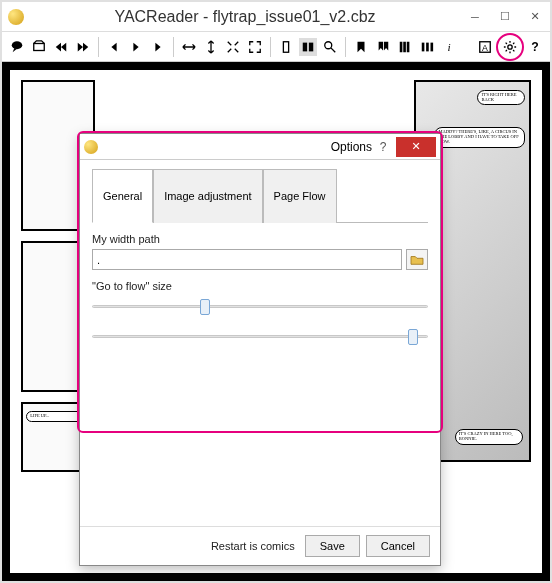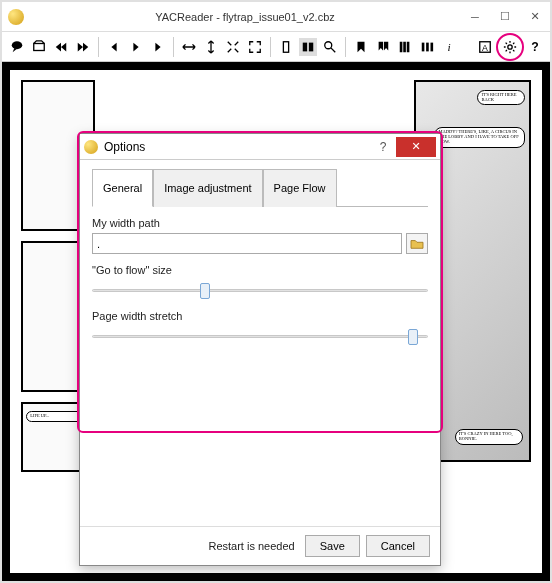--- a/index.html
+++ b/index.html
@@ -3,21 +3,21 @@
 <meta charset="utf-8">
 <style>
 * { box-sizing: border-box; margin: 0; padding: 0; }
 body { font-family: "Segoe UI", Tahoma, sans-serif; font-size: 11px; background: #fff; width: 552px; height: 583px; overflow: hidden; position: relative; }
 
 .outer-border { border: 2px solid #e0e0e0; width: 552px; height: 583px; }
 
 
 .titlebar { height: 30px; background: #fff; border-bottom: 1px solid #ddd; display: flex; align-items: center; position: relative; }
 .titlebar .app-icon { width: 16px; height: 16px; margin: 0 6px; background: radial-gradient(circle at 30% 30%, #ffe680, #d4a017); border-radius: 50%; }
-.titlebar .title-text { flex: 1; text-align: center; font-size: 11px; color: #333; }
+.titlebar .title-text { flex: 1; text-align: center; font-size: 16px; color: #333; }
 .titlebar .win-controls { display: flex; }
 .titlebar .win-btn { width: 30px; height: 22px; display: flex; align-items: center; justify-content: center; font-size: 11px; color: #555; }
 .titlebar .win-btn.close { }
 
 
 .toolbar { height: 30px; background: #fff; border-bottom: 1px solid #ccc; display: flex; align-items: center; padding: 0 4px; gap: 0; position: relative; }
 .sep { width: 1px; height: 20px; background: #ccc; margin: 0 4px; }
 .tool-btn { width: 18px; height: 18px; display: flex; align-items: center; justify-content: center; margin: 0 2px; color: #222; }
 .tool-btn svg { width: 14px; height: 14px; }
 .tool-btn.active { background: #ddd; }
@@ -32,27 +32,27 @@
 .panel.p2 { left: 2%; top: 34%; width: 14%; height: 30%; }
 .panel.p3 { left: 2%; top: 66%; width: 14%; height: 14%; }
 .panel.p4 { right: 2%; top: 2%; width: 22%; height: 76%; background: linear-gradient(135deg, #e8e8e8 0%, #bbb 100%); }
 .speech { position: absolute; background: #fff; border: 1.5px solid #000; border-radius: 8px; padding: 2px 3px; font-size: 4.5px; line-height: 1.1; font-family: "Comic Sans MS", cursive; }
 
 
 .dialog { position: absolute; left: 77px; top: 71px; width: 362px; background: #fff; border: 1px solid #888; box-shadow: 0 4px 12px rgba(0,0,0,.25); }
 .dialog-highlight { position: absolute; left: 75px; top: 69px; width: 366px; height: 302px; border: 2px solid #e6007e; border-radius: 6px; pointer-events: none; z-index: 50; }
 .dlg-title { height: 26px; background: #fff; display: flex; align-items: center; padding: 0 4px; border-bottom: 1px solid #ccc; position: relative; }
 .dlg-title .dlg-icon { width: 14px; height: 14px; background: radial-gradient(circle at 30% 30%, #ffe680, #d4a017); border-radius: 50%; margin-right: 6px; }
-.dlg-title .dlg-text { flex: 1; text-align: left; font-size: 12px; }
+.dlg-title .dlg-text { flex: 1; text-align: right; font-size: 12px; }
 .dlg-title .dlg-help { width: 22px; text-align: center; color: #555; font-size: 12px; }
 .dlg-title .dlg-close { width: 40px; height: 20px; background: #c9302c; color: #fff; display: flex; align-items: center; justify-content: center; font-size: 11px; margin-left: 2px; }
 
 .dlg-body { padding: 8px 12px 10px 12px; }
 .tabs { display: flex; border-bottom: 1px solid #bbb; margin-bottom: 10px; }
-.tab { padding: 12px 10px; border: 1px solid #bbb; border-bottom: none; background: #f0f0f0; margin-right: 0; font-size: 11px; position: relative; top: 1px; }
+.tab { padding: 20px 10px; border: 1px solid #bbb; border-bottom: none; background: #f0f0f0; margin-right: 0; font-size: 11px; position: relative; top: 1px; }
 .tab.active { background: #fff; border-bottom: 1px solid #fff; }
 
 .field-label { font-size: 11px; margin-bottom: 4px; color: #222; }
 .row { margin-bottom: 10px; }
 .path-row { display: flex; gap: 4px; }
 .path-input { flex: 1; border: 1px solid #aaa; padding: 3px 4px; font-size: 11px; height: 21px; }
 .folder-btn { width: 22px; height: 21px; border: 1px solid #aaa; background: #f4f4f4; display: flex; align-items: center; justify-content: center; }
 .folder-btn svg { width: 14px; height: 12px; }
 
 .slider { position: relative; height: 20px; }
@@ -257,32 +257,31 @@
 
       <div class="row">
         <div class="field-label">"Go to flow" size</div>
         <div class="slider">
           <div class="slider-track"></div>
           <div class="slider-thumb" style="left:32%"></div>
         </div>
       </div>
 
       <div class="row">
-        <div class="field-label">Page width stretch</div>
         <div class="slider">
           <div class="slider-track"></div>
           <div class="slider-thumb" style="left:94%"></div>
         </div>
       </div>
 
 
       <div style="height:160px"></div>
     </div>
     <div class="dlg-footer">
-      <div class="footer-text">Restart is needed</div>
+      <div class="footer-text">Restart is comics</div>
       <button class="dlg-btn">Save</button>
       <button class="dlg-btn">Cancel</button>
     </div>
   </div>
 
   <div class="dialog-highlight"></div>
 </div>
 
 </div>
 

